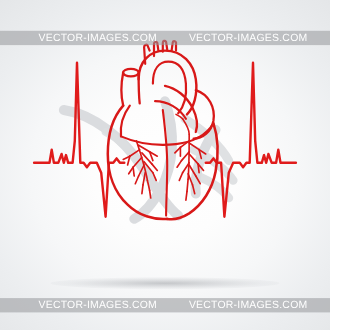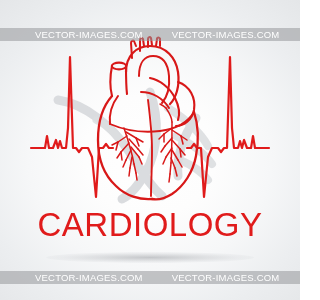--- a/index.html
+++ b/index.html
@@ -259,21 +259,20 @@
       </g>
 
       <g stroke-width="1.4">
         <path d="M 166,108 C 170,114 172,118 172,122"></path>
         <path d="M 160,104 C 164,106 166,108 166,108"></path>
       </g>
 
     </g>
   </svg>
 
-  <div class="wordmark">CARDIOLOGY</div>
 
   <div class="ground-shadow"></div>
 
   <div class="wm-band top">
     <span class="wm-text">VECTOR-IMAGES.COM</span>
     <span class="wm-text">VECTOR-IMAGES.COM</span>
     <span class="wm-text">VECTOR-IMAGES.COM</span>
   </div>
 
   <div class="wm-band bottom">

